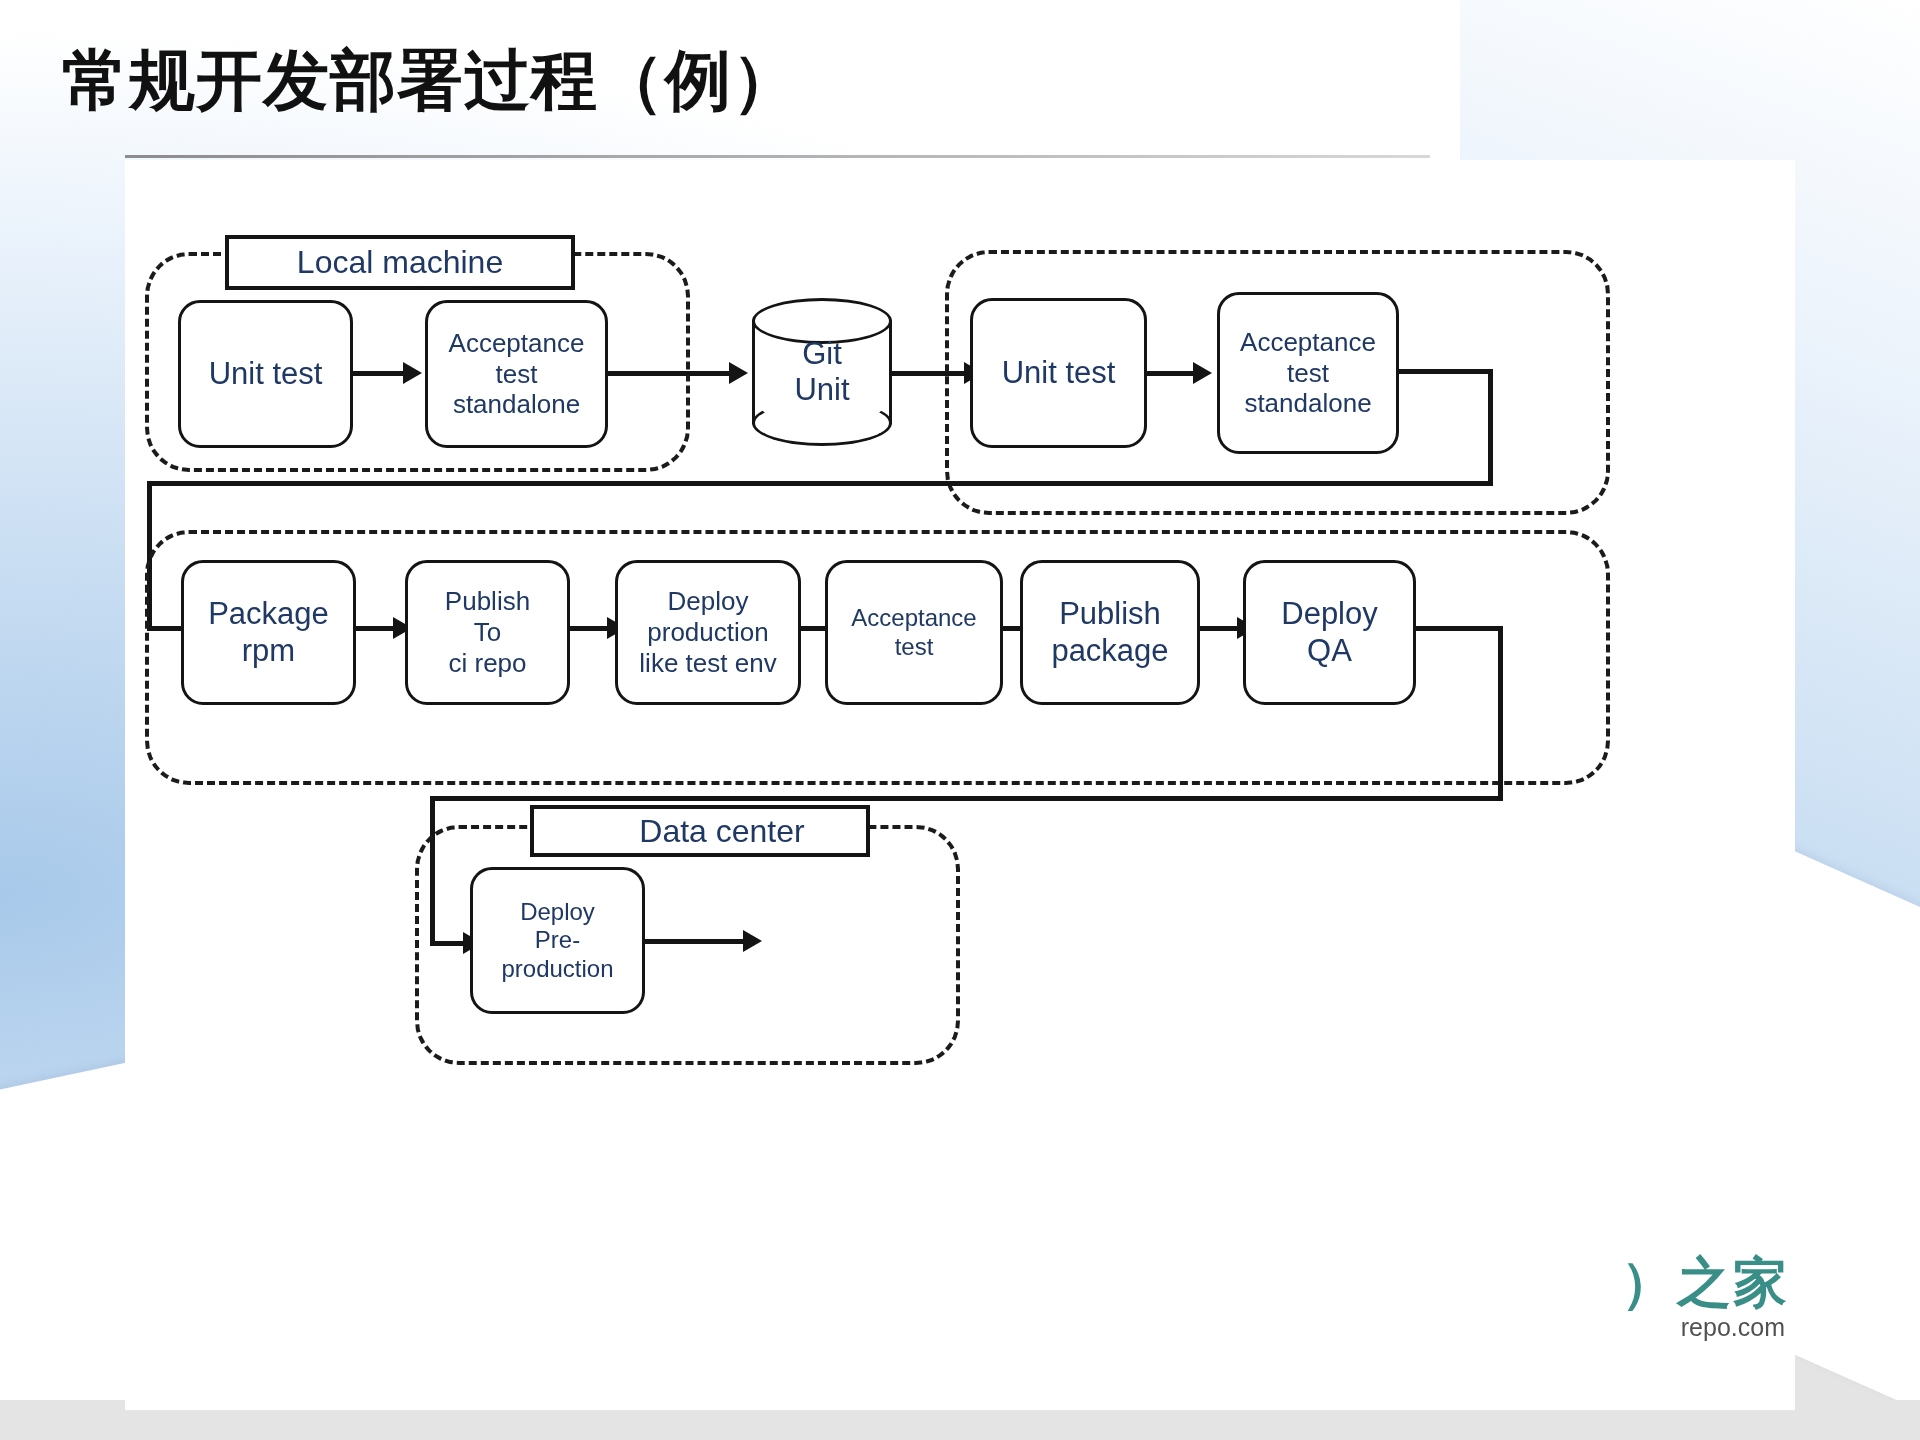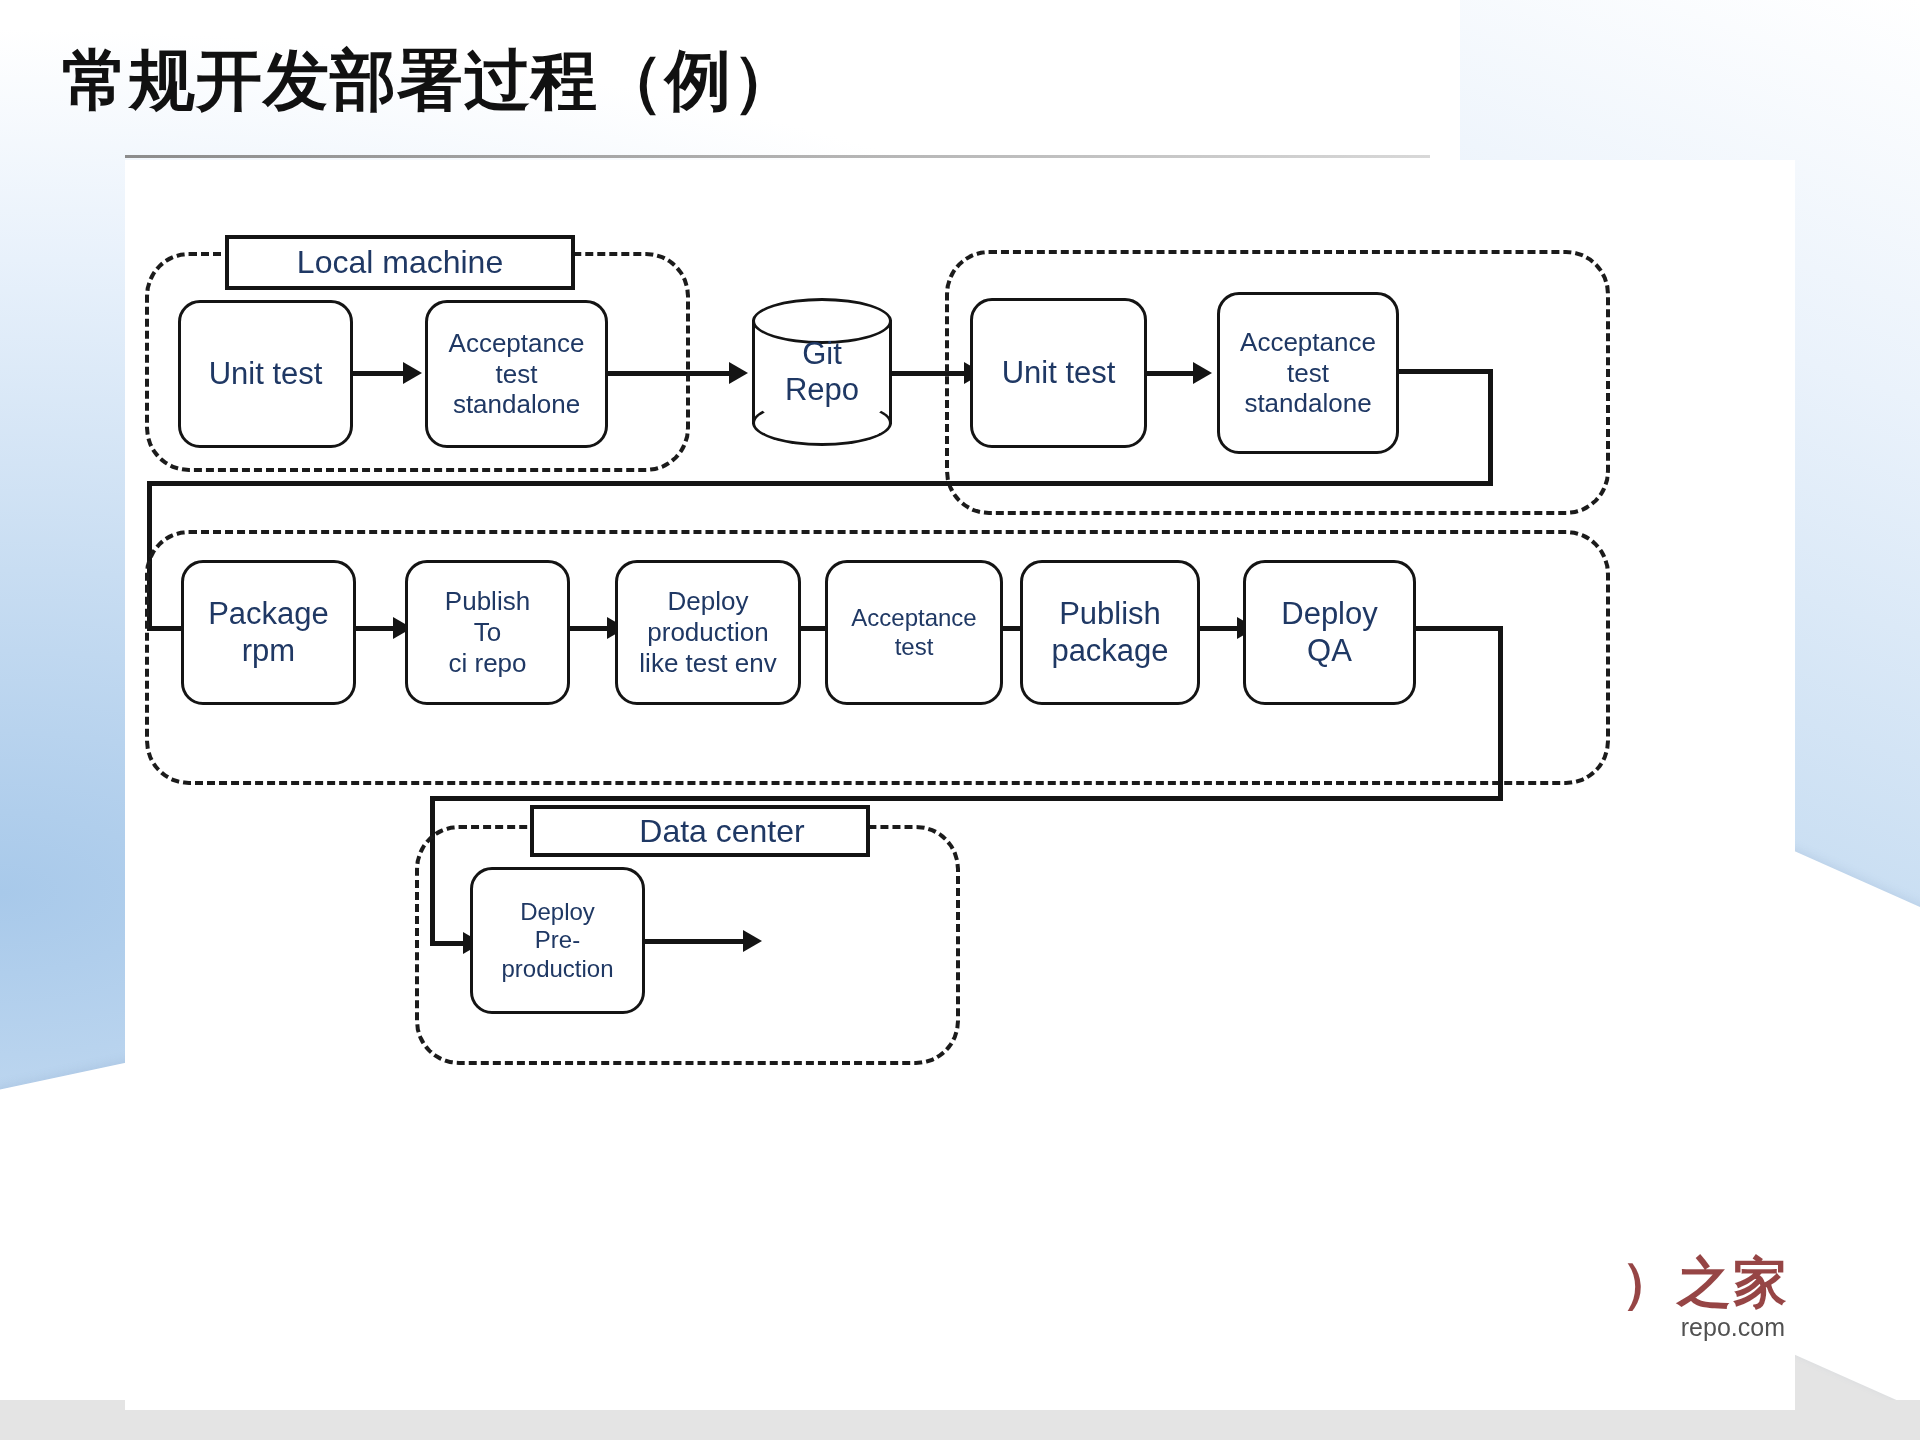--- a/index.html
+++ b/index.html
@@ -93,21 +93,21 @@
   .hline{position:absolute;height:5px;background:#141414;}
   .vline{position:absolute;width:5px;background:#141414;}
   .arrow-r{position:absolute;width:0;height:0;
     border-top:11px solid transparent;border-bottom:11px solid transparent;border-left:19px solid #141414;}
 
   
   #watermark{
     position:absolute;right:0;bottom:58px;width:215px;height:105px;overflow:hidden;
     opacity:.82;
   }
-  #wm-cn{position:absolute;right:6px;top:0;font-size:54px;font-weight:bold;color:#7f1d1d;
+  #wm-cn{position:absolute;right:6px;top:0;font-size:54px;font-weight:bold;color:#0f766e;
     font-family:"DejaVu Sans","Liberation Sans",sans-serif;white-space:nowrap;letter-spacing:2px;}
   #wm-url{position:absolute;right:10px;top:66px;font-size:25px;color:#2b2b2b;
     font-family:"Liberation Sans",sans-serif;white-space:nowrap;}
 </style>
 </head>
 <body>
 
 <div id="slide-bg">
   <div id="bg-blue"></div>
   <div id="bg-blue-right"></div>
@@ -141,21 +141,21 @@
   <div class="arrow-r" style="left:278px;top:202px;"></div>
 
   <div class="hline" style="left:483px;top:211px;width:125px;"></div>
   <div class="arrow-r" style="left:604px;top:202px;"></div>
 
   <div class="cyl" style="left:627px;top:138px;width:140px;height:148px;">
     <div class="body"></div>
     <div class="bot"></div>
     <div class="top"></div>
     <div class="txt" style="white-space: pre-line;">Git
-Repo</div>
+Unit</div>
   </div>
 
   <div class="hline" style="left:767px;top:211px;width:76px;"></div>
   <div class="arrow-r" style="left:839px;top:202px;"></div>
 
   <div class="grp" style="left:820px;top:90px;width:665px;height:265px;"></div>
 
   <div class="node n-lg" style="left:845px;top:138px;width:177px;height:150px;">
     <span style="white-space: pre-line;">Unit test</span>
   </div>

